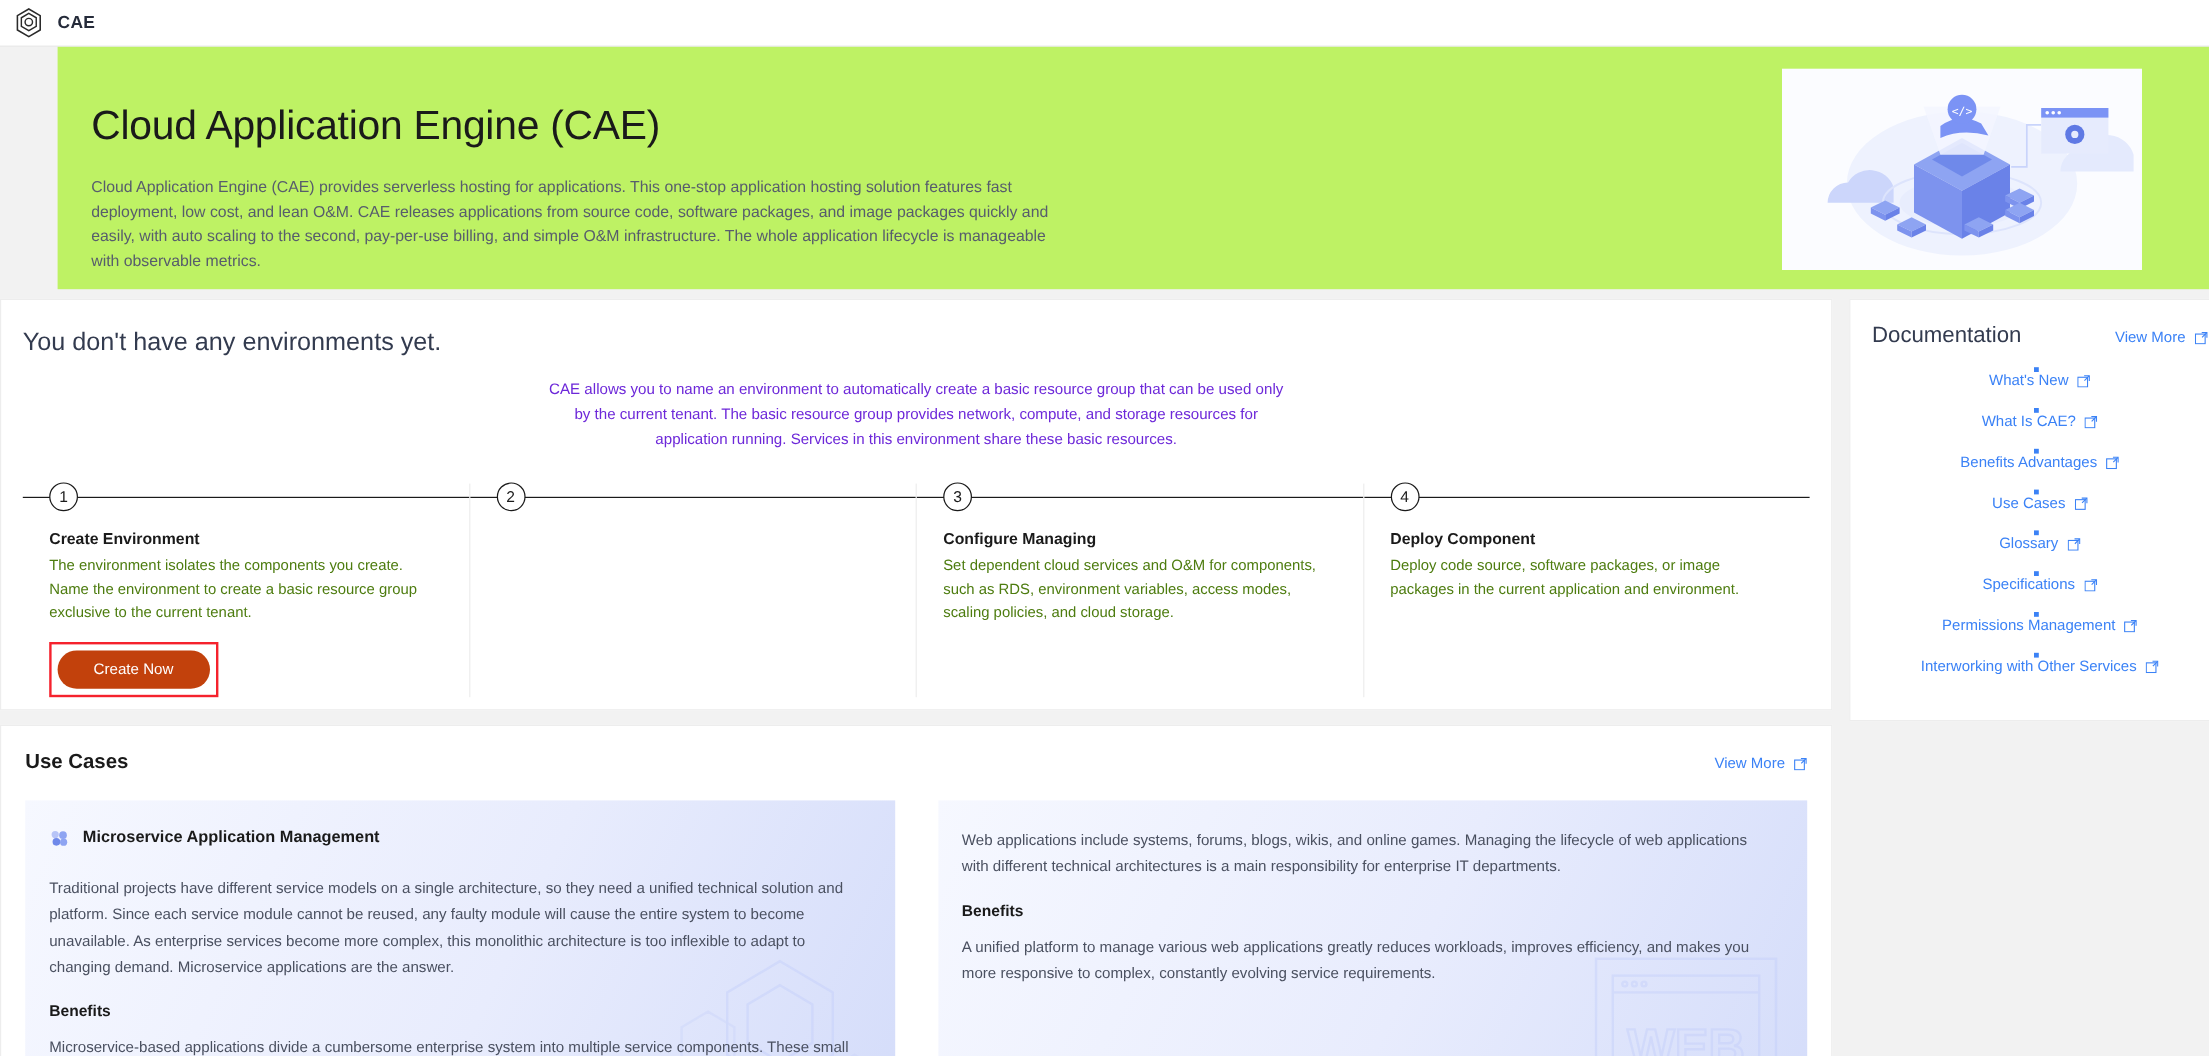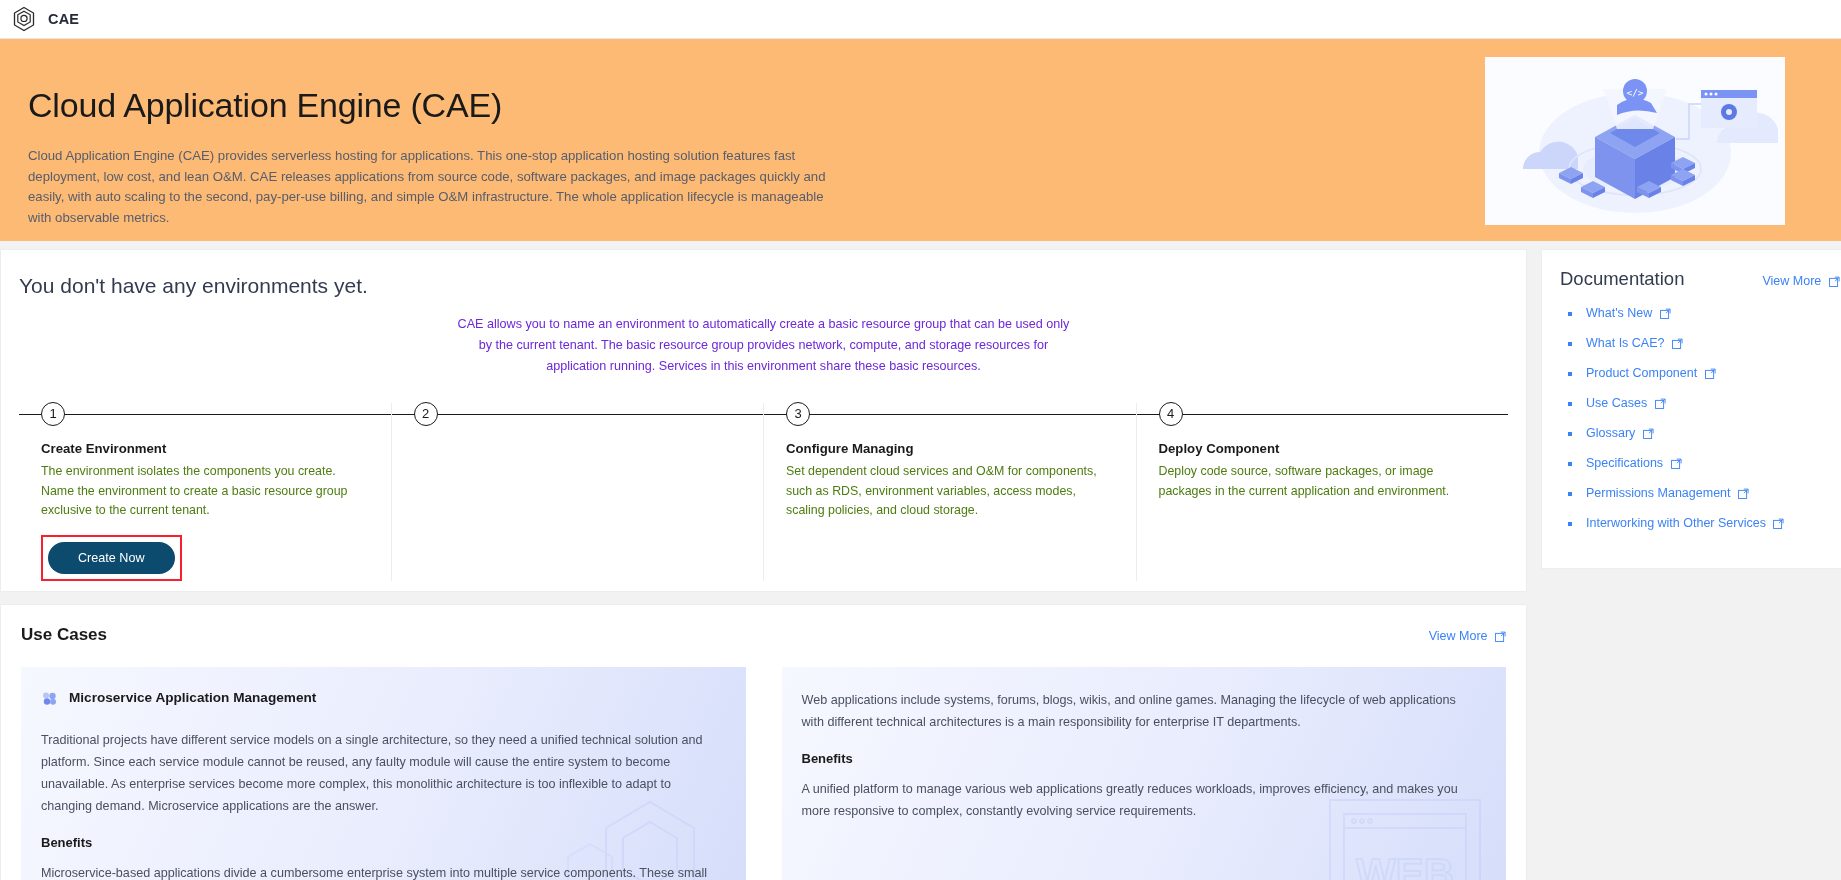--- a/index.html
+++ b/index.html
@@ -26,24 +26,25 @@
     font-size: 14.5px;
     font-weight: bold;
     margin-left: 10px;
     letter-spacing: .2px;
     color: #252b3a;
   }
 
   
   .hero {
     position: relative;
-    background: #fdba74;
+    background: #bef264;
     height: 202px;
     padding: 48px 12px 0 28px;
     overflow: hidden;
+    margin-left: 48px;
   }
   .hero-title {
     font-size: 34px;
     font-weight: 400;
     letter-spacing: -0.2px;
     color: #1a1a1a;
     margin: 0 0 22px 0;
     line-height: 1.1;
   }
   .hero-desc {
@@ -136,21 +137,21 @@
     color: #4d7c0f;
     margin: 0;
   }
   .cta-wrap {
     margin: 14px 0 0 0;
     display: inline-block;
     padding: 5px;
     border: 2px solid #f5222d;
   }
   .cta {
-    background: #0c4a6e;
+    background: #c2410c;
     color: #fff;
     border: none;
     border-radius: 18px;
     font-size: 12.6px;
     padding: 9px 30px;
     cursor: pointer;
     font-family: inherit;
   }
 
   
@@ -175,20 +176,21 @@
     white-space: nowrap;
     cursor: pointer;
   }
   .ext { display: inline-block; vertical-align: -2px; margin-left: 4px; }
   .doc-list { list-style: none; margin: 0; padding: 0; }
   .doc-list li {
     display: flex;
     align-items: center;
     margin-bottom: 14px;
     font-size: 12.6px;
+    flex-direction: column;
   }
   .bullet {
     width: 4px; height: 4px;
     background: #3b82f6;
     margin: 0 14px 0 8px;
     flex: 0 0 4px;
   }
 
   
   .uc-panel { margin-top: 12px; padding: 20px 20px 0 20px; }
@@ -485,21 +487,21 @@
             <span class="ext"><svg width="11" height="11" viewBox="0 0 12 12">
                   <rect x="0.6" y="2.6" width="8.8" height="8.8" fill="none" stroke="#3b82f6" stroke-width="1"></rect>
                   <path d="M6.3 1.2 H11 V5.9" fill="none" stroke="#3b82f6" stroke-width="1"></path>
                   <path d="M6.6 5.6 L10.8 1.4" stroke="#3b82f6" stroke-width="1"></path>
                 </svg></span>
           </a>
         </li>
         <li>
           <span class="bullet"></span>
           <a class="link">
-            <span>Product Component</span>
+            <span>Benefits Advantages</span>
             <span class="ext"><svg width="11" height="11" viewBox="0 0 12 12">
                   <rect x="0.6" y="2.6" width="8.8" height="8.8" fill="none" stroke="#3b82f6" stroke-width="1"></rect>
                   <path d="M6.3 1.2 H11 V5.9" fill="none" stroke="#3b82f6" stroke-width="1"></path>
                   <path d="M6.6 5.6 L10.8 1.4" stroke="#3b82f6" stroke-width="1"></path>
                 </svg></span>
           </a>
         </li>
         <li>
           <span class="bullet"></span>
           <a class="link">

